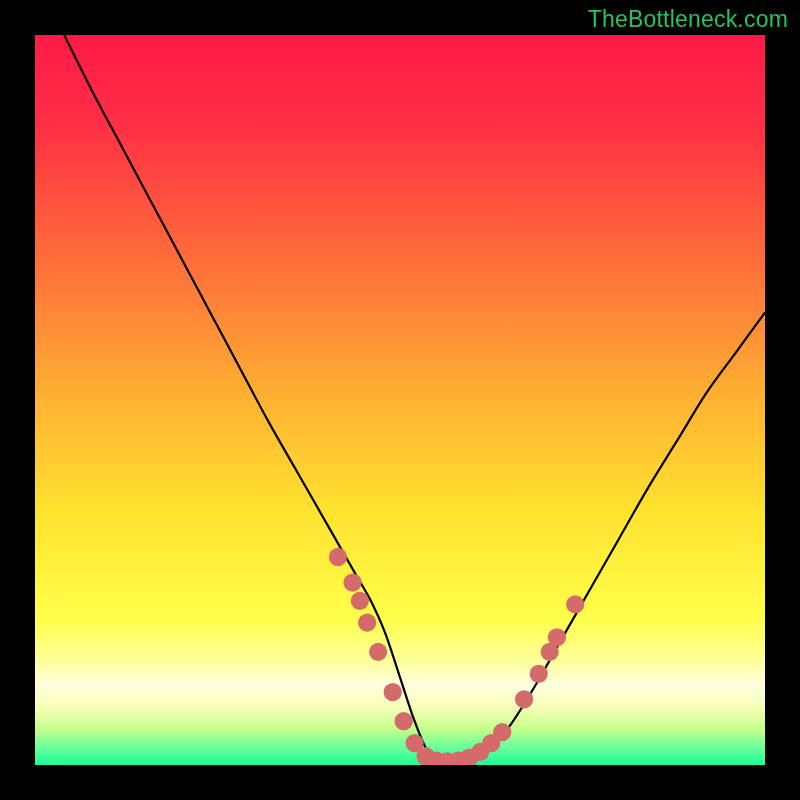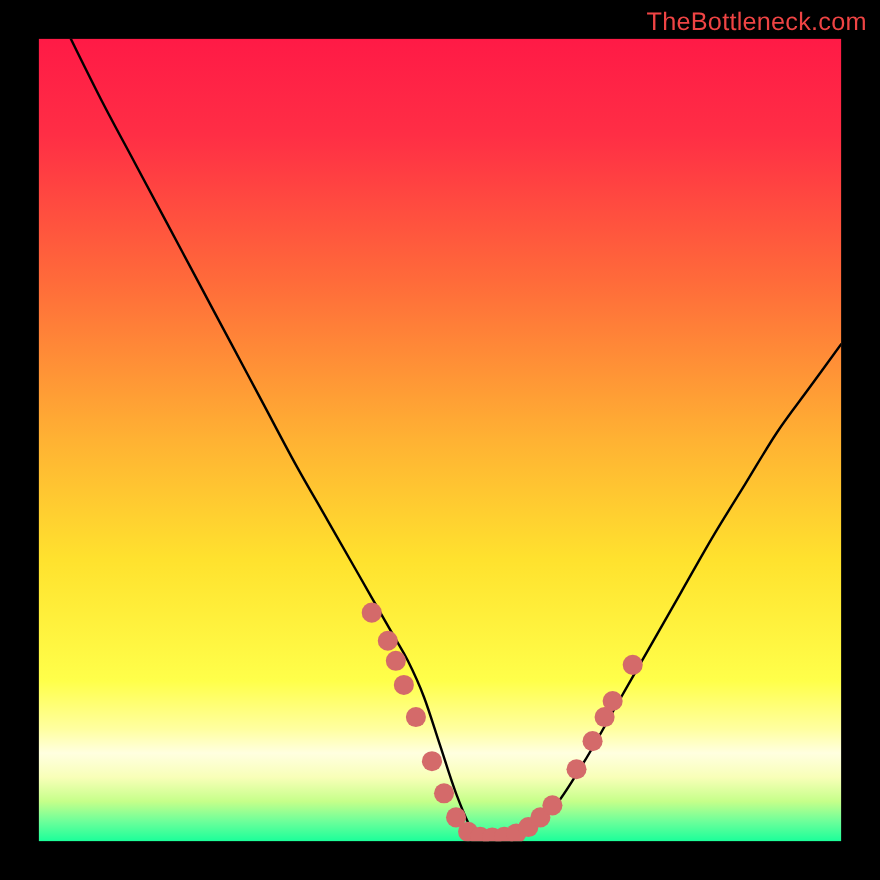--- a/index.html
+++ b/index.html
@@ -26,21 +26,21 @@
     overflow: hidden;
   }
   .gradient {
     position: absolute;
     left: 0; top: 0; width: 100%; height: 100%;
   }
   .attribution {
     position: absolute;
     top: 6px;
     right: 12px;
-    color: #ef4444;
+    color: #22c55e;
     font-size: 23px;
     font-weight: 500;
     letter-spacing: 0.2px;
   }
   svg.curve {
     position: absolute;
     left: 0; top: 0;
     width: 730px; height: 730px;
   }
 </style>

